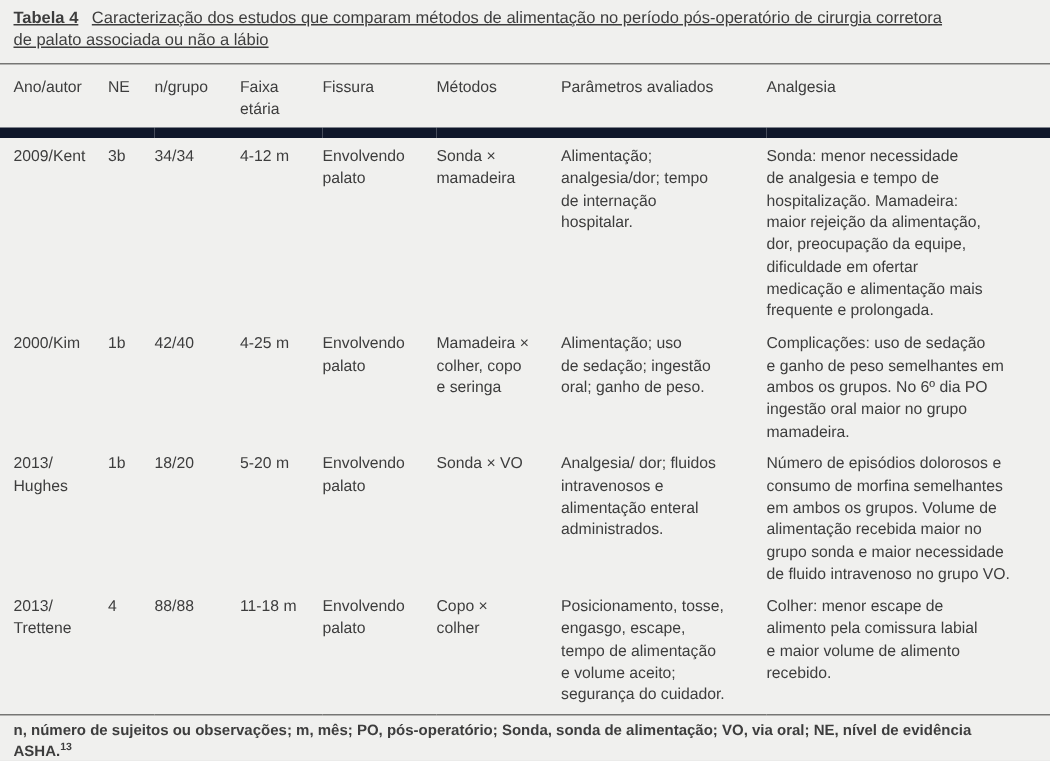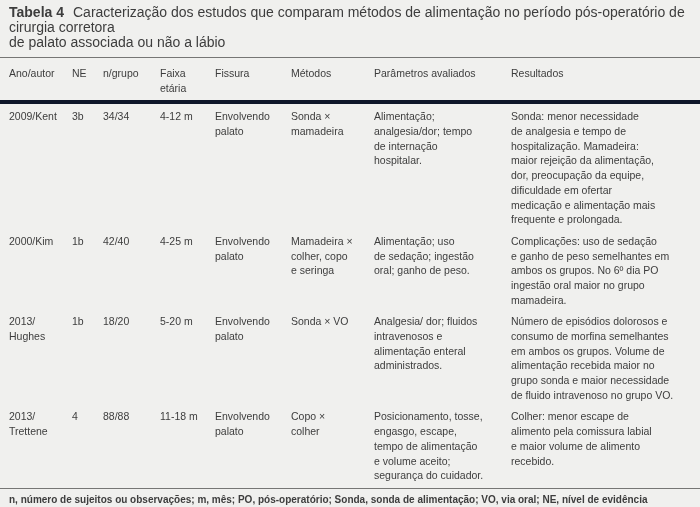--- a/index.html
+++ b/index.html
@@ -6,43 +6,44 @@
   .page {
     width: 700px; height: 507px;
     background: #f0f0ee;
     color: #3d3d3d;
     font-family: "Liberation Sans", sans-serif;
     overflow: hidden;
     position: relative;
   }
   .title-block {
     padding: 5px 8px 7px 9px;
-    font-size: 14px;
+    font-size: 11px;
     line-height: 15px;
     white-space: pre-line;
+    text-decoration: underline;
   }
   .title-label { font-weight: bold; margin-right: 9px; }
   .rule { height: 1px; background: #767674; }
   table.main {
     width: 700px;
     border-collapse: collapse;
     table-layout: fixed;
   }
   th, td {
     box-sizing: border-box;
     vertical-align: top;
     text-align: left;
     font-weight: normal;
     font-size: 10.5px;
     line-height: 1.4;
     white-space: pre-line;
     padding: 0 8px 0 0;
     color: #3d3d3d;
   }
-  th { padding-top: 8px; padding-bottom: 5px; border-bottom: 4px solid #0f172a; }
+  th { padding-top: 8px; padding-bottom: 5px; border-bottom: 7px solid #0f172a; }
   td { padding-top: 5px; padding-bottom: 2px; }
   tr.last-row td { border-bottom: 1px solid #767674; padding-bottom: 5px; }
   th.c1, td.c1 { padding-left: 9px; }
   .footnote {
     padding: 4px 8px 0 9px;
     font-size: 10px;
     line-height: 14px;
     white-space: pre-line;
     font-weight: bold;
   }
@@ -72,21 +73,21 @@
     <thead>
       <tr>
         <th class="c1">Ano/autor</th>
         <th>NE</th>
         <th>n/grupo</th>
         <th>Faixa
 etária</th>
         <th>Fissura</th>
         <th>Métodos</th>
         <th>Parâmetros avaliados</th>
-        <th>Resultados</th>
+        <th>Analgesia</th>
       </tr>
     </thead>
     <tbody>
       <tr>
         <td class="c1">2009/Kent</td>
         <td>3b</td>
         <td>34/34</td>
         <td>4-12 m</td>
         <td>Envolvendo
 palato</td>

